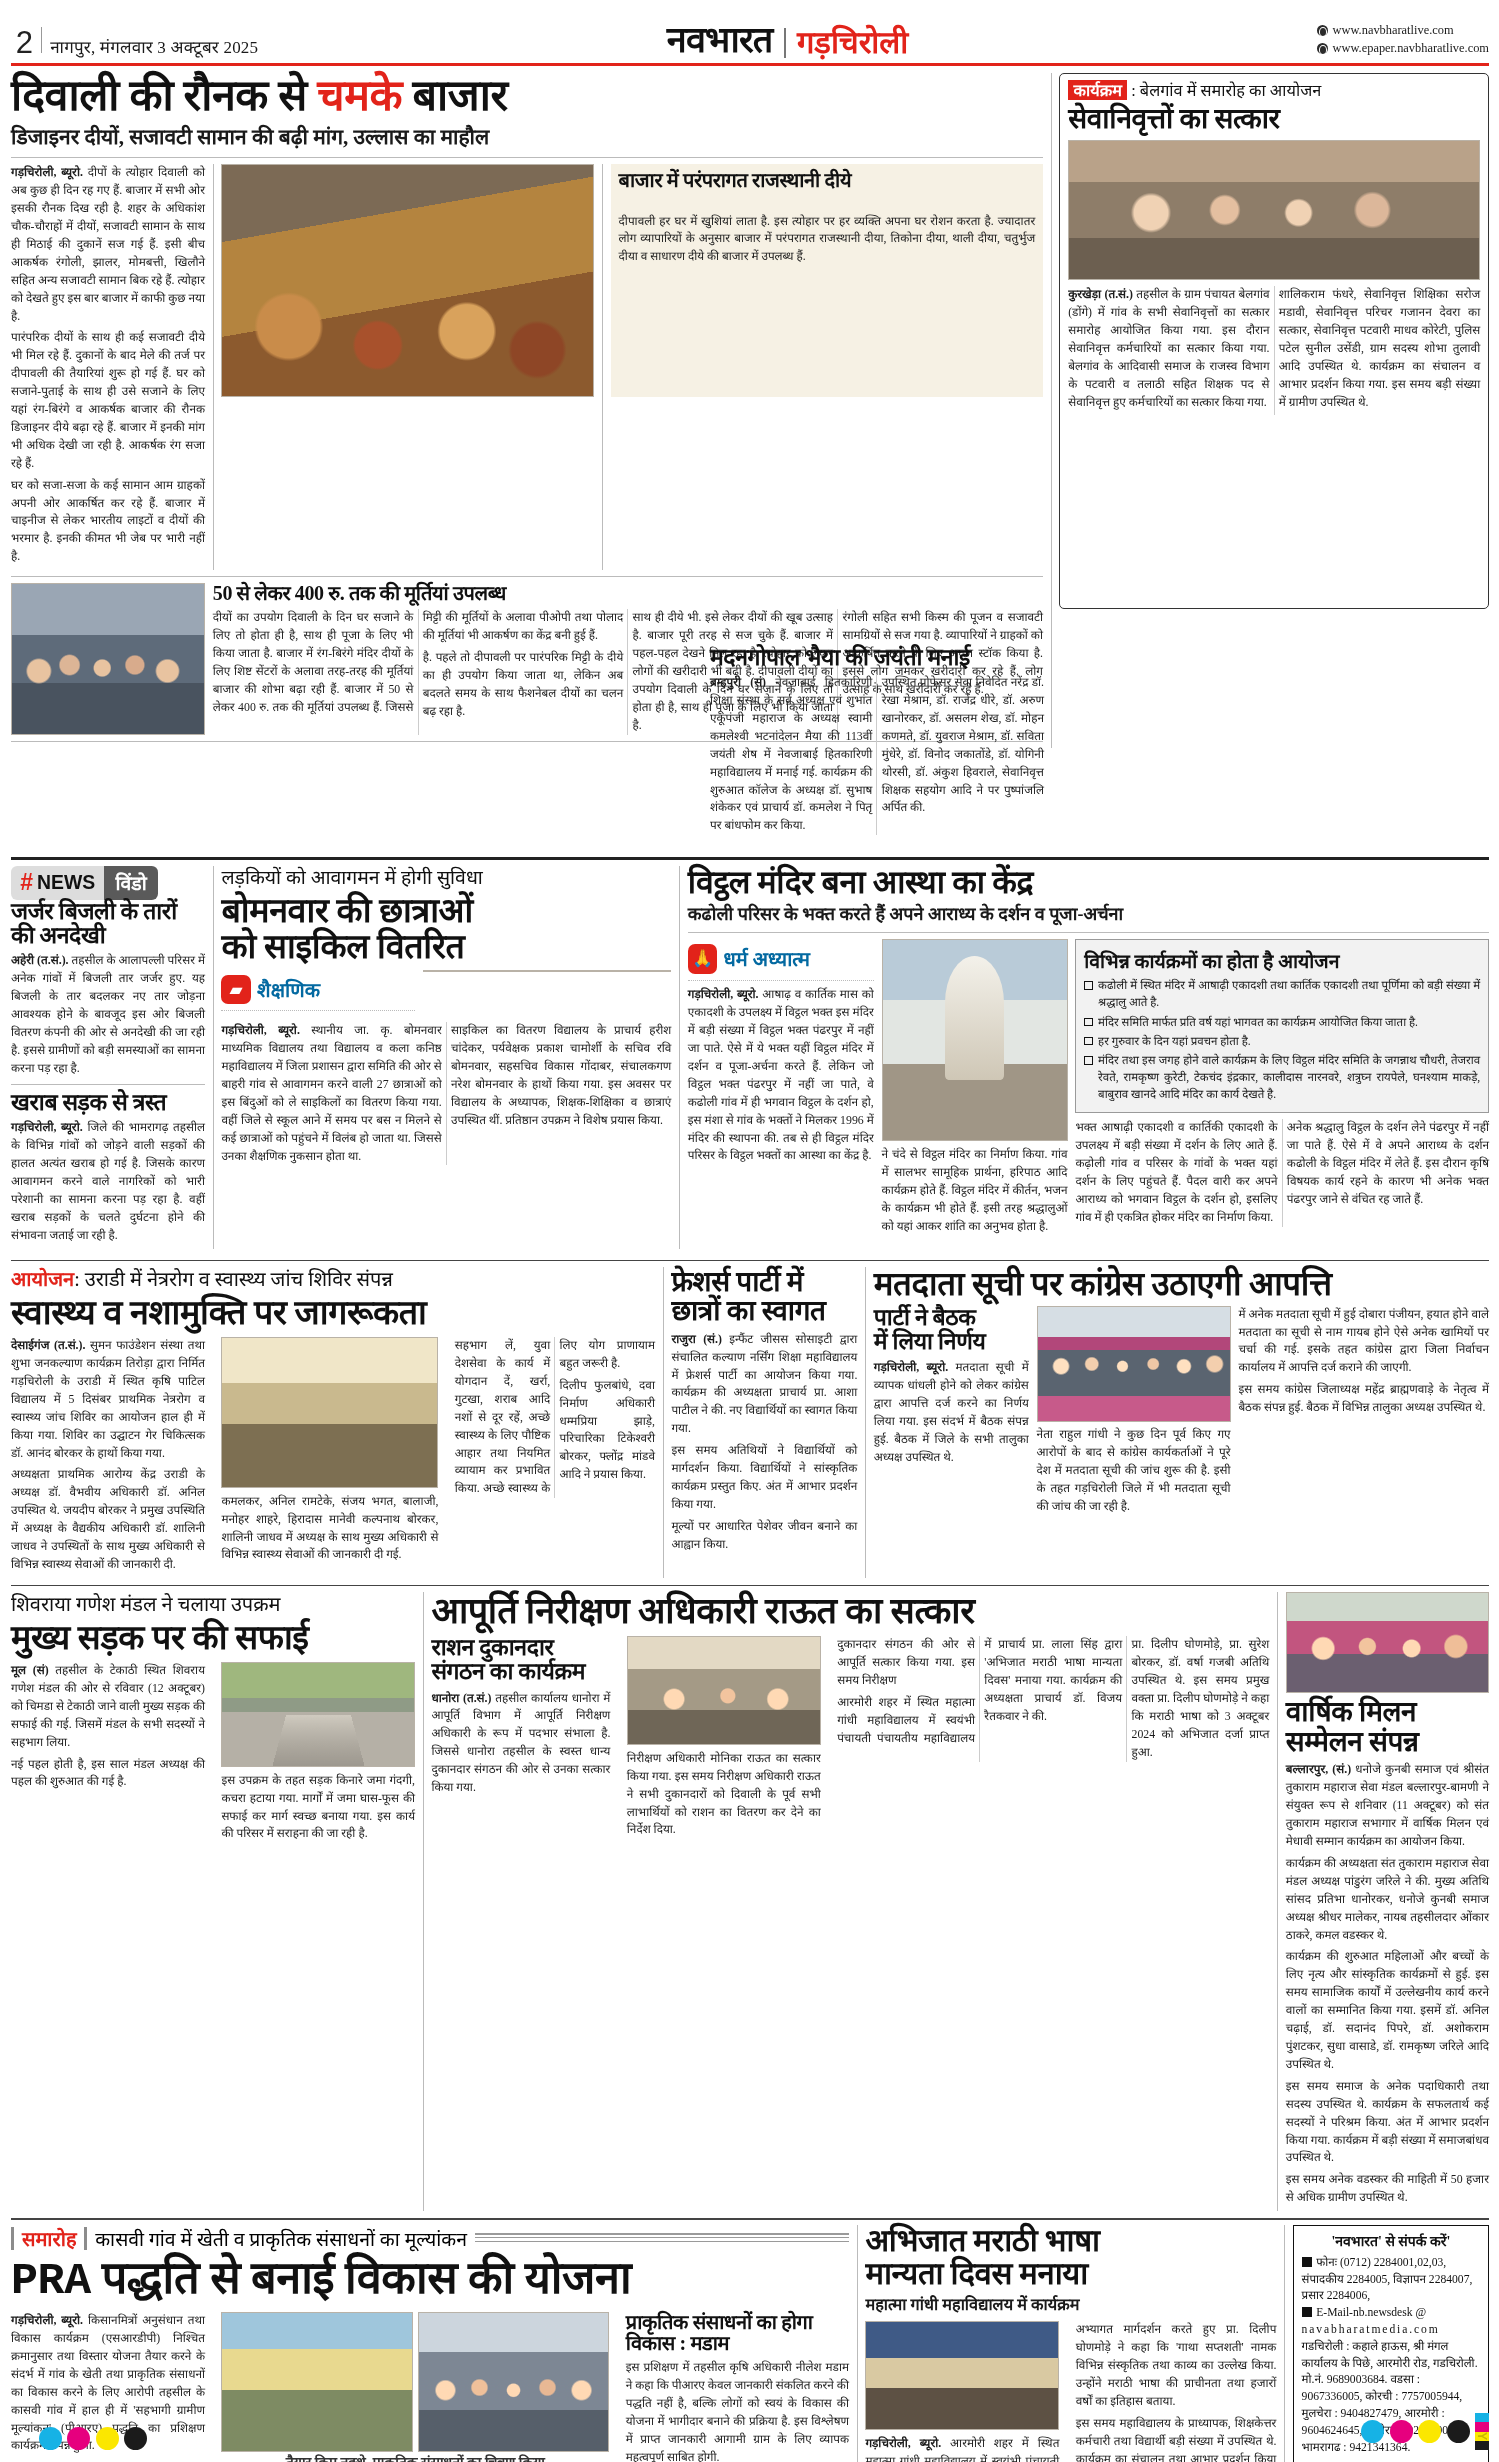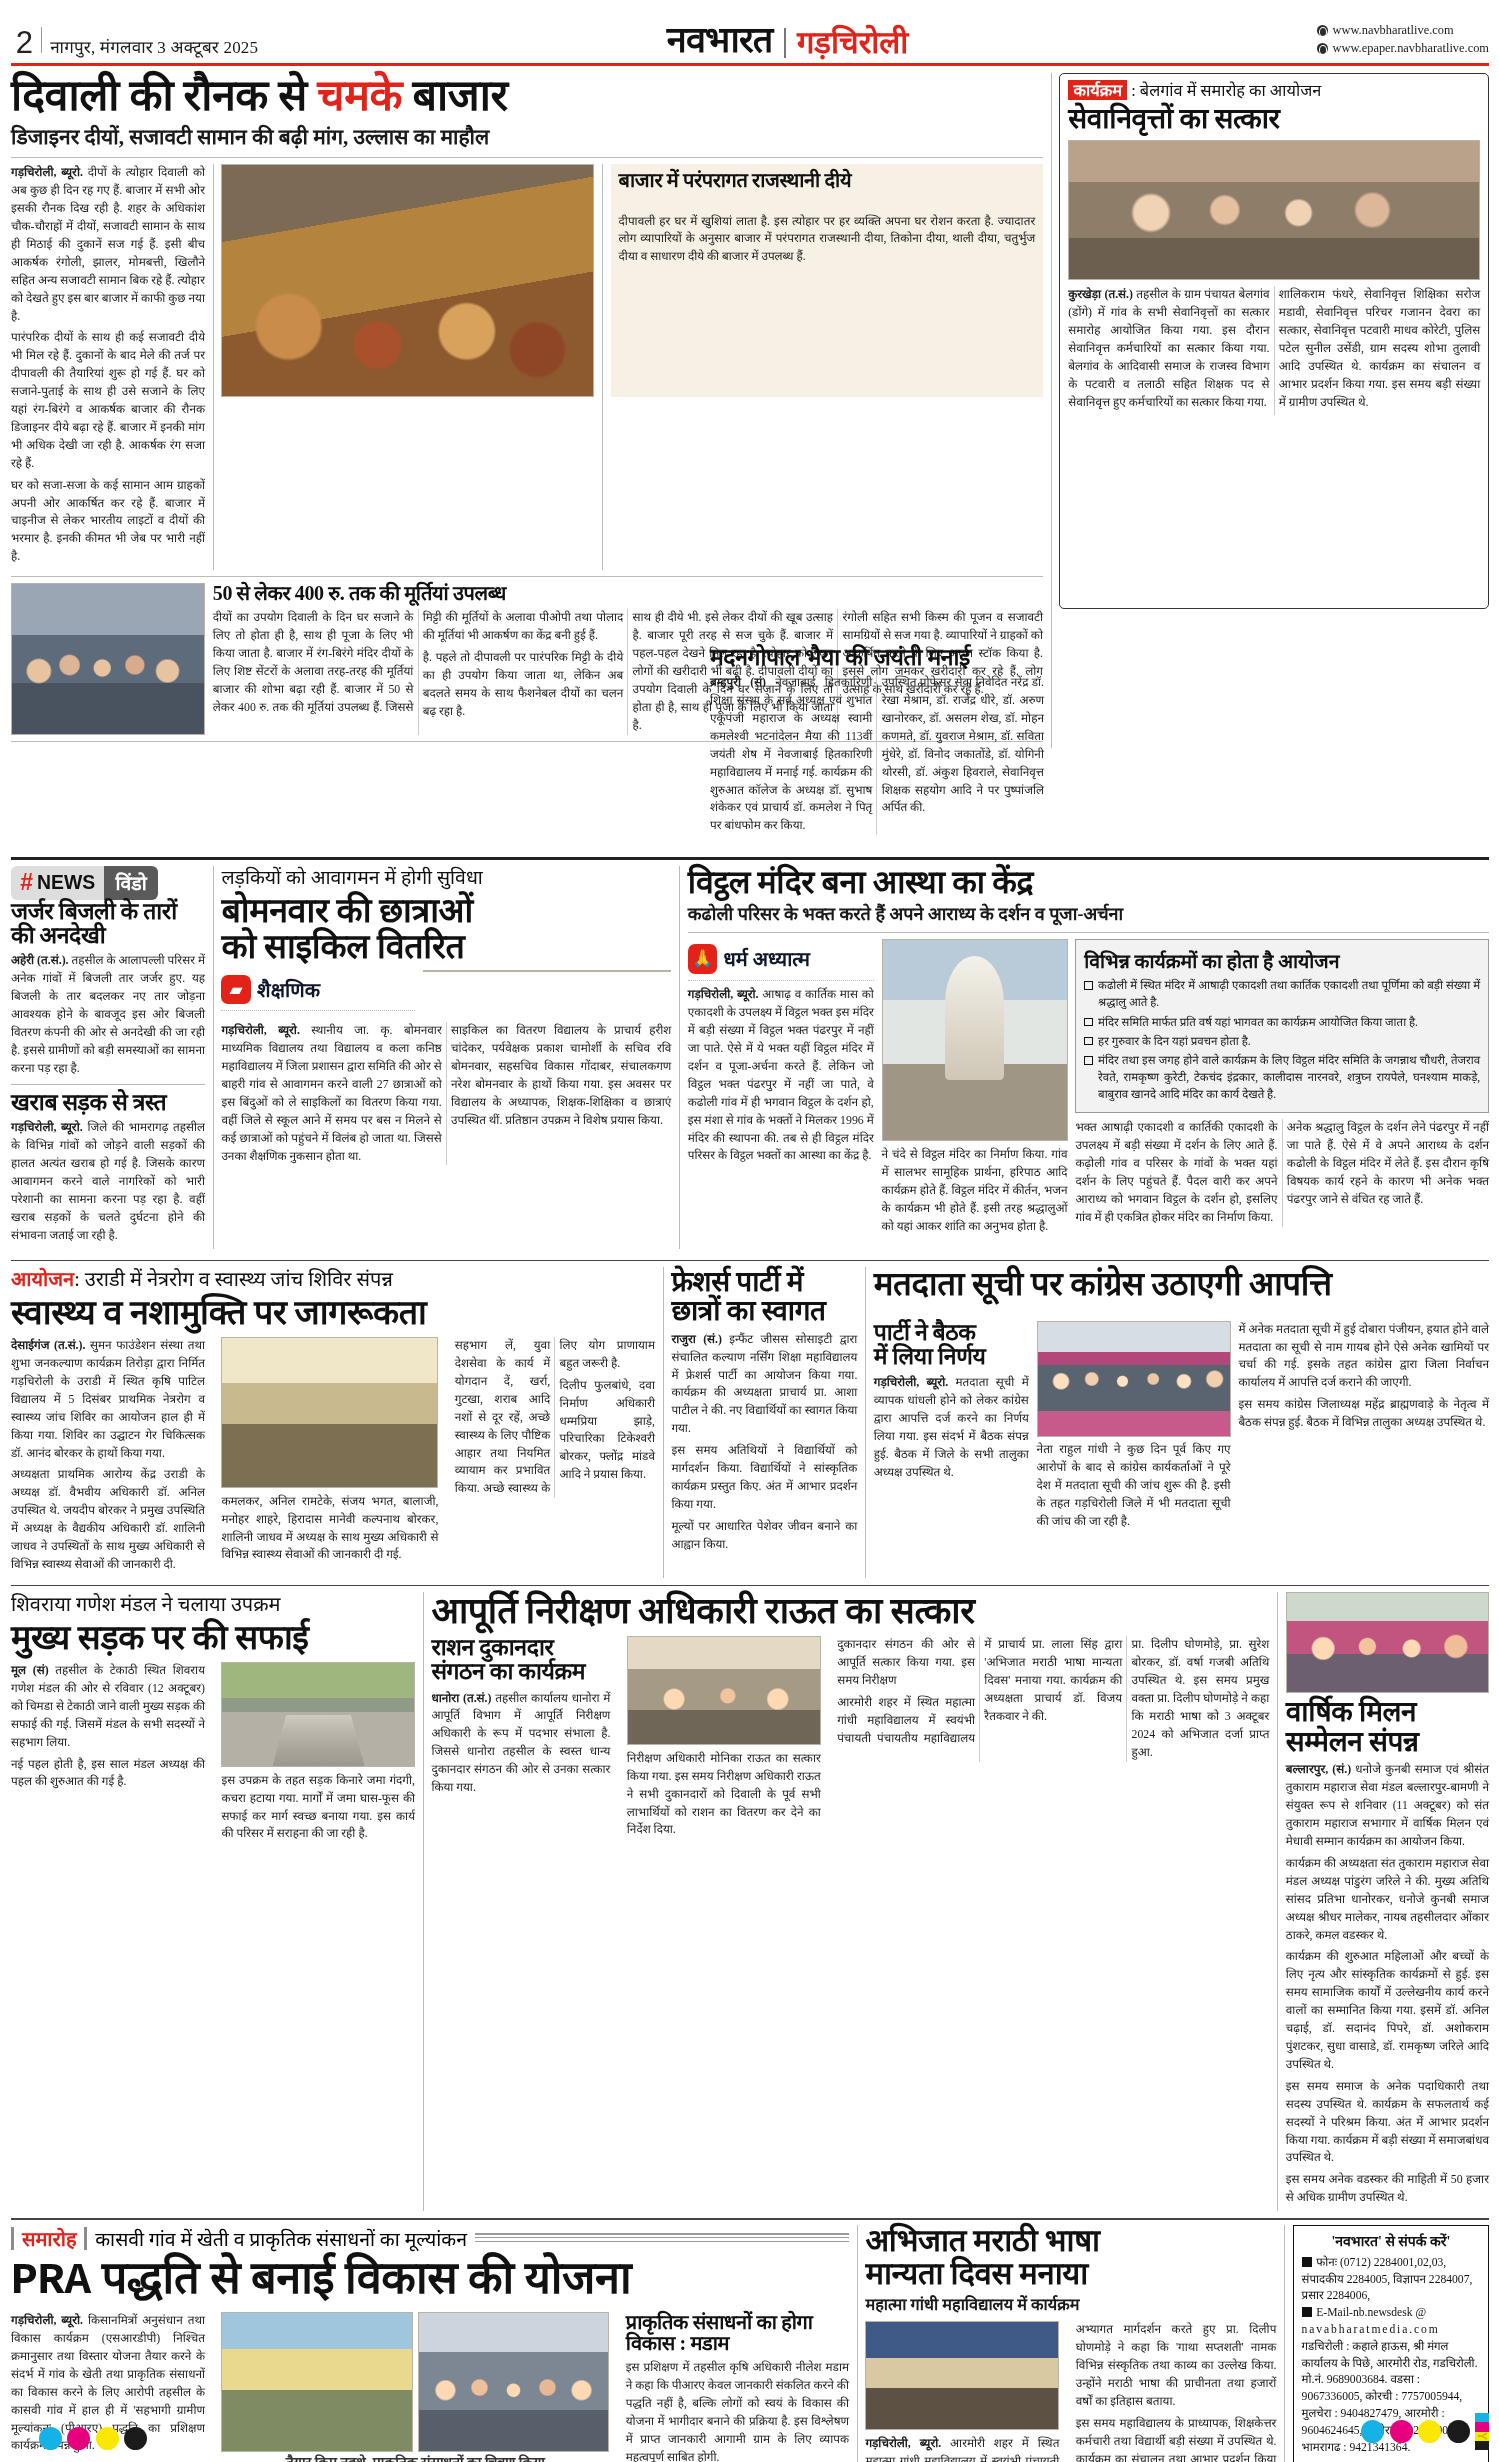--- a/index.html
+++ b/index.html
@@ -130,21 +130,21 @@
   
   .boxed { border:1.6px solid #333; border-radius:5px; padding:6.2px 7.8px; }
   .tint { background:#f6f1e4; }
   .newsvideo { display:inline-flex; align-items:stretch; border-radius:6.2px; overflow:hidden; height:34px; }
   .nv-a { background:#ddd; color:#111; font-weight:700; font-size:19.4px; display:flex; align-items:center; gap:3.9px; padding:0 9.3px; font-family:"Liberation Sans",sans-serif;}
   .nv-a .hash { color:#e2231a; font-size:23px; font-weight:700; }
   .nv-b { background:#5a5a5a; color:#fff; font-weight:700; font-size:19.4px; display:flex; align-items:center; padding:0 11px; }
   .sectag { display:inline-flex; align-items:center; gap:6.2px; margin:4.7px 0 3.1px; }
   .sectag .ic { width:29.5px;height:29.5px;border-radius:7px;background:#e2231a;color:#fff;
      display:flex;align-items:center;justify-content:center;font-size:17px;flex:0 0 auto; }
-  .sectag .lbl { font-size:20px; font-weight:700; color:#0f172a; }
+  .sectag .lbl { font-size:20px; font-weight:700; color:#0369a1; }
   .dotline { border-bottom:1.6px dotted #bbb; margin:3.1px 0 5.4px; }
   .factbox { background:#f2f2f2; border:0.8px solid #9a9a9a; padding:6.2px 7.8px; }
   .factbox h4 { font-size:19.4px; font-weight:700; color:#111; margin-bottom:3.9px; }
   .factbox ul { list-style:none; }
   .factbox li { font-size:11.5px; line-height:1.48; color:#1c1c1c; display:flex; gap:5.4px; margin-bottom:2.3px; text-align:justify;}
   .factbox li .bullet { flex:0 0 auto; width:8.5px;height:8.5px;border:1.6px solid #111;margin-top:3.9px; }
   .headrule { display:flex; align-items:center; gap:7.8px; }
   .headrule .bars { flex:1; height:11px;
      background:repeating-linear-gradient(to bottom,#9a9a9a 0 1.6px,transparent 1.6px 3.9px); }
   .pipe { width:3.1px; height:23px; background:#8c8c8c; }
@@ -417,21 +417,21 @@
            <span>इन्फैंट जीसस सोसाइटी द्वारा संचालित कल्याण नर्सिंग शिक्षा महाविद्यालय में फ्रेशर्स पार्टी का आयोजन किया गया. कार्यक्रम की अध्यक्षता प्राचार्य प्रा. आशा पाटील ने की. नए विद्यार्थियों का स्वागत किया गया.</span></p>
         <p>इस समय अतिथियों ने विद्यार्थियों को मार्गदर्शन किया. विद्यार्थियों ने सांस्कृतिक कार्यक्रम प्रस्तुत किए. अंत में आभार प्रदर्शन किया गया.</p>
         <p>मूल्यों पर आधारित पेशेवर जीवन बनाने का आह्वान किया.</p>
       </div>
     </div>
 
     <div class="vline"></div>
 
     <div style="flex:1;">
       <h2 class="h-mega" style="font-size:33px;">मतदाता सूची पर कांग्रेस उठाएगी आपत्ति</h2>
-      <div class="row" style="margin-top:19px;align-items:flex-start;">
+      <div class="row" style="margin-top:4px;align-items:flex-start;">
         <div style="flex:0 0 155px;">
           <h3 class="h-mega h4">पार्टी ने बैठक</h3>
           <h3 class="h-mega h4">में लिया निर्णय</h3>
           <div class="body" style="margin-top:4.7px;">
             <p><span class="lead">गड़चिरोली, ब्यूरो.</span>
                <span>मतदाता सूची में व्यापक धांधली होने को लेकर कांग्रेस द्वारा आपत्ति दर्ज करने का निर्णय लिया गया. इस संदर्भ में बैठक संपन्न हुई. बैठक में जिले के सभी तालुका अध्यक्ष उपस्थित थे.</span></p>
           </div>
         </div>
         <div style="flex:0 0 194px;">
           <div class="photo crowd" style="height:116px;"></div>

